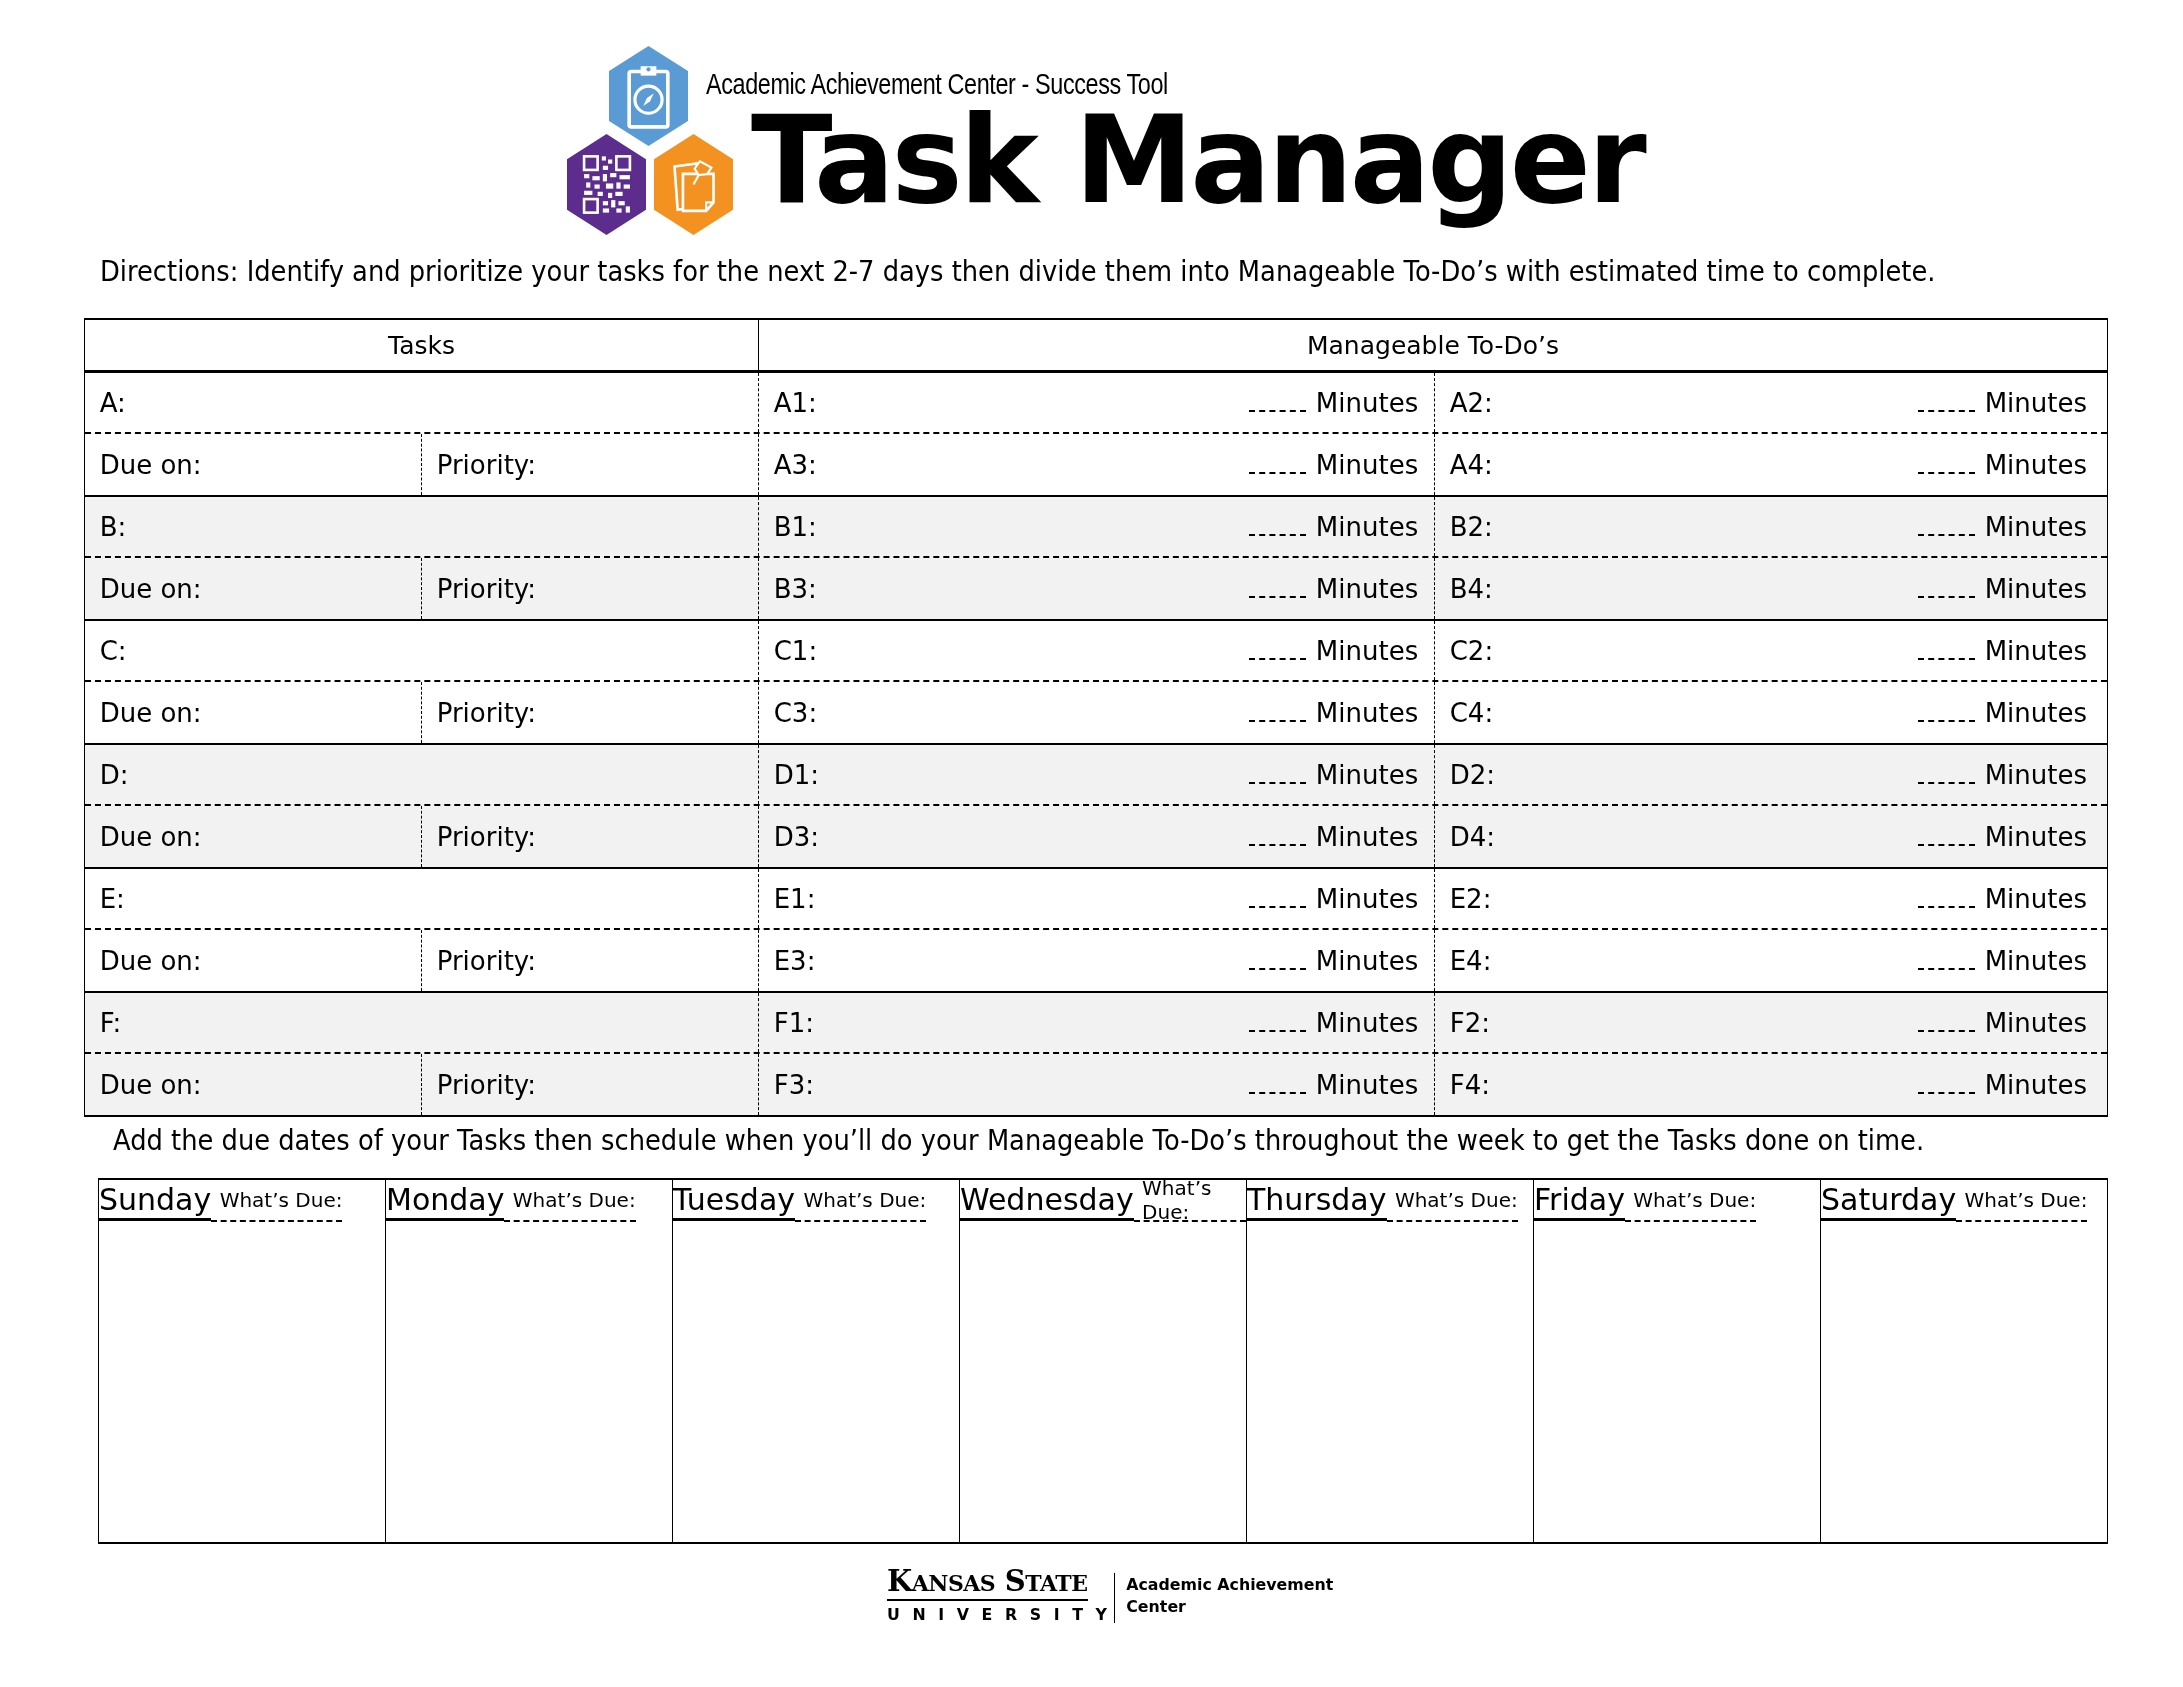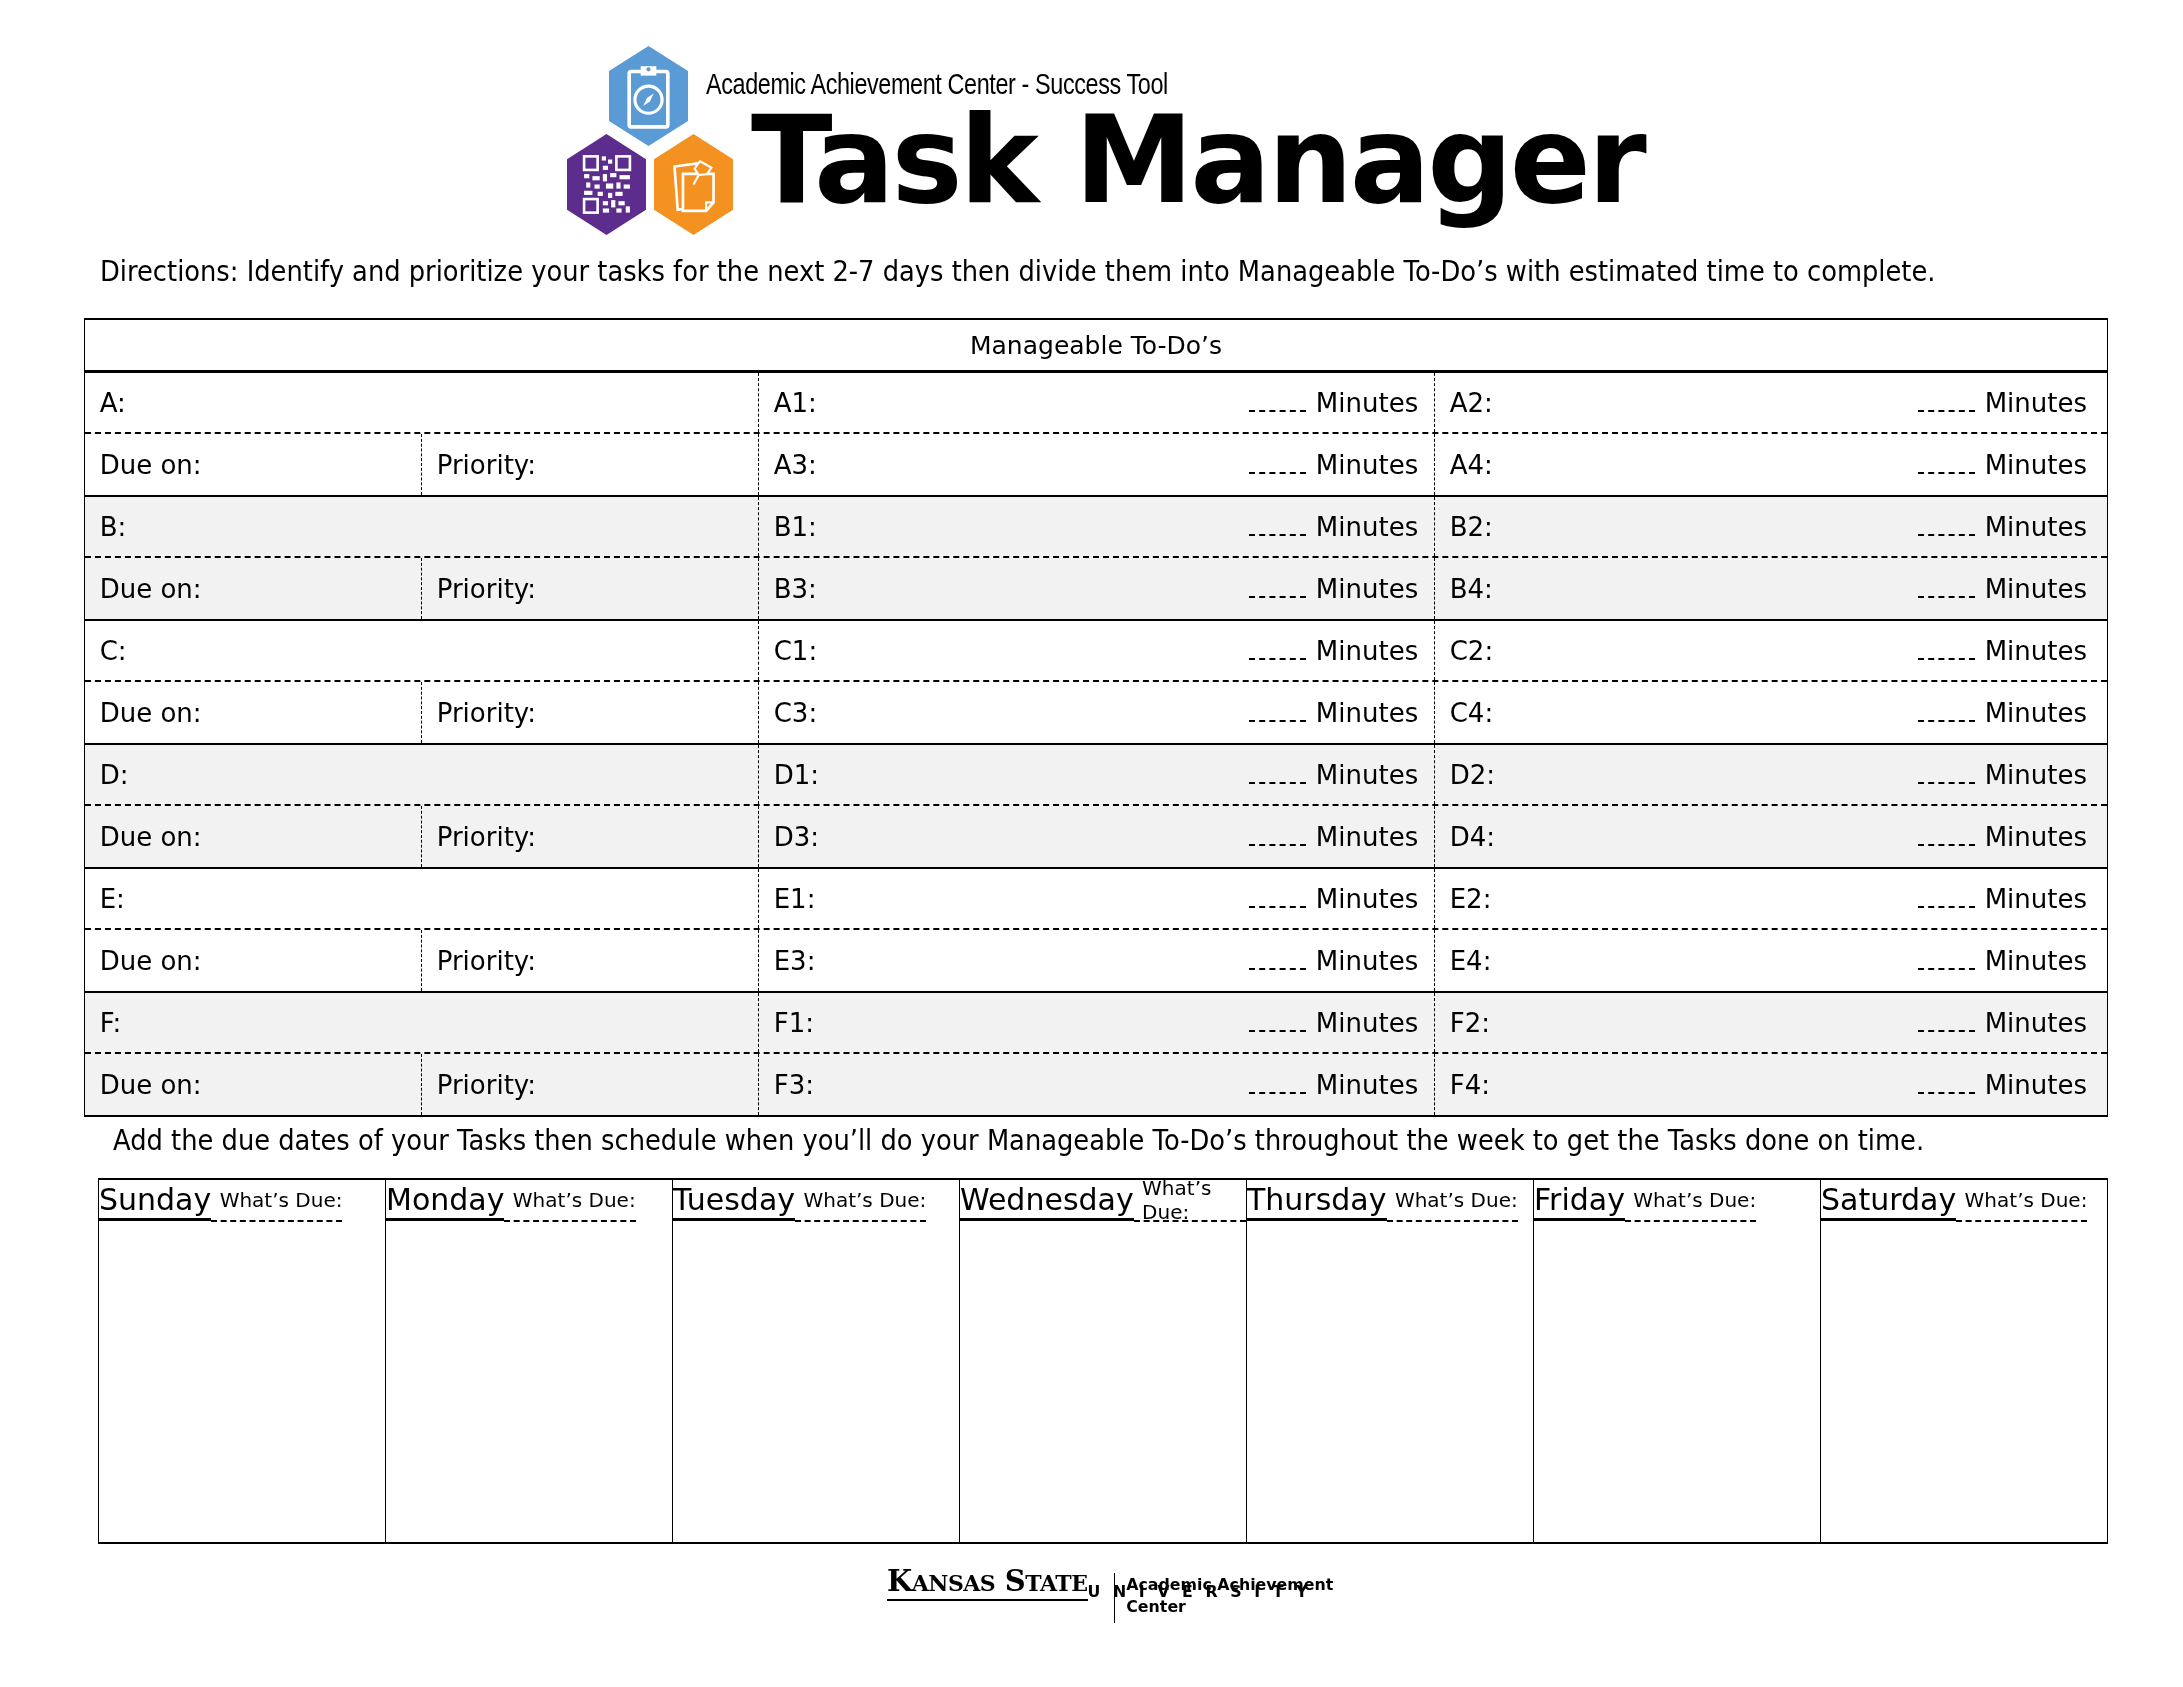--- a/index.html
+++ b/index.html
@@ -42,21 +42,21 @@
   
   .week { position: absolute; left: 98px; top: 1178px; width: 2010px; height: 366px; border: 2.1px solid #000; border-left-width: 1.6px; border-right-width: 1.6px; display: flex; }
   .day { flex: 1; border-right: 1.6px solid #000; display: flex; flex-direction: row; }
   .day:last-child { border-right: none; }
   .day-name { height: 41px; border-bottom: 3.2px solid #000; display: flex; align-items: center; justify-content: center; font-size: 30px; }
   .due-label { height: 42px; border-bottom: 2.6px dashed #000; display: flex; align-items: center; padding-left: 8.4px; font-size: 20px; }
   .day-body { flex: 1; }
 
   
   .footer { position: absolute; left: 887px; top: 1567px; height: 58px; display: flex; align-items: flex-start; }
-  .ksu { display: flex; flex-direction: row; align-items: flex-end; width: 215px; }
+  .ksu { display: flex; flex-direction: column; align-items: flex-start; width: 215px; }
   .ksu-name { font-family: "DejaVu Serif", serif; font-weight: bold; font-size: 29px; line-height: 1; letter-spacing: -0.5px; padding-bottom: 3.2px; border-bottom: 2.1px solid #000; white-space: nowrap; }
   .ksu-name .sm { font-size: 22px; }
   .ksu-univ { font-family: "DejaVu Sans", sans-serif; font-weight: bold; font-size: 15.8px; letter-spacing: 12.6px; margin-top: 4.2px; white-space: nowrap; }
   .footer-sep { width: 1.1px; height: 50px; background: #000; margin: 6.3px 11.6px 0 11.6px; }
   .aac { font-family: "DejaVu Sans", sans-serif; font-size: 15.8px; line-height: 22px; margin-top: 7.4px; font-weight: bold; }
 </style>
 </head>
 <body>
 
 <div class="logo-icons">
@@ -113,20 +113,21 @@
     </svg>
   </div>
 </div>
 <div class="subtitle">Academic Achievement Center - Success Tool</div>
 <div class="title">Task Manager</div>
 
 <div class="directions">Directions: Identify and prioritize your tasks for the next 2-7 days then divide them into Manageable To-Do’s with estimated time to complete.</div>
 
 <div class="main-table">
   <div class="mt-header">
+    <div class="h-tasks">Tasks</div>
     <div class="h-todos">Manageable To-Do’s</div>
   </div>
   <div id="groups">
       <div class="group">
         <div class="row top">
           <div class="cell c-task">
             <span>A:</span>
           </div>
           <div class="cell c-todo">
             <span>A1:</span>

